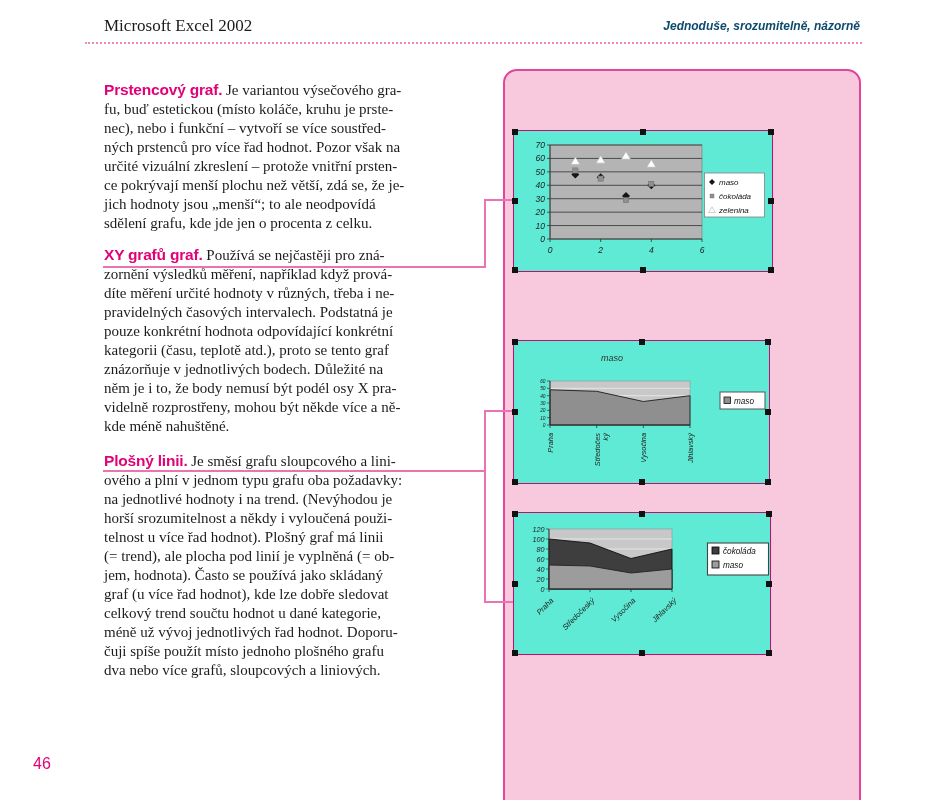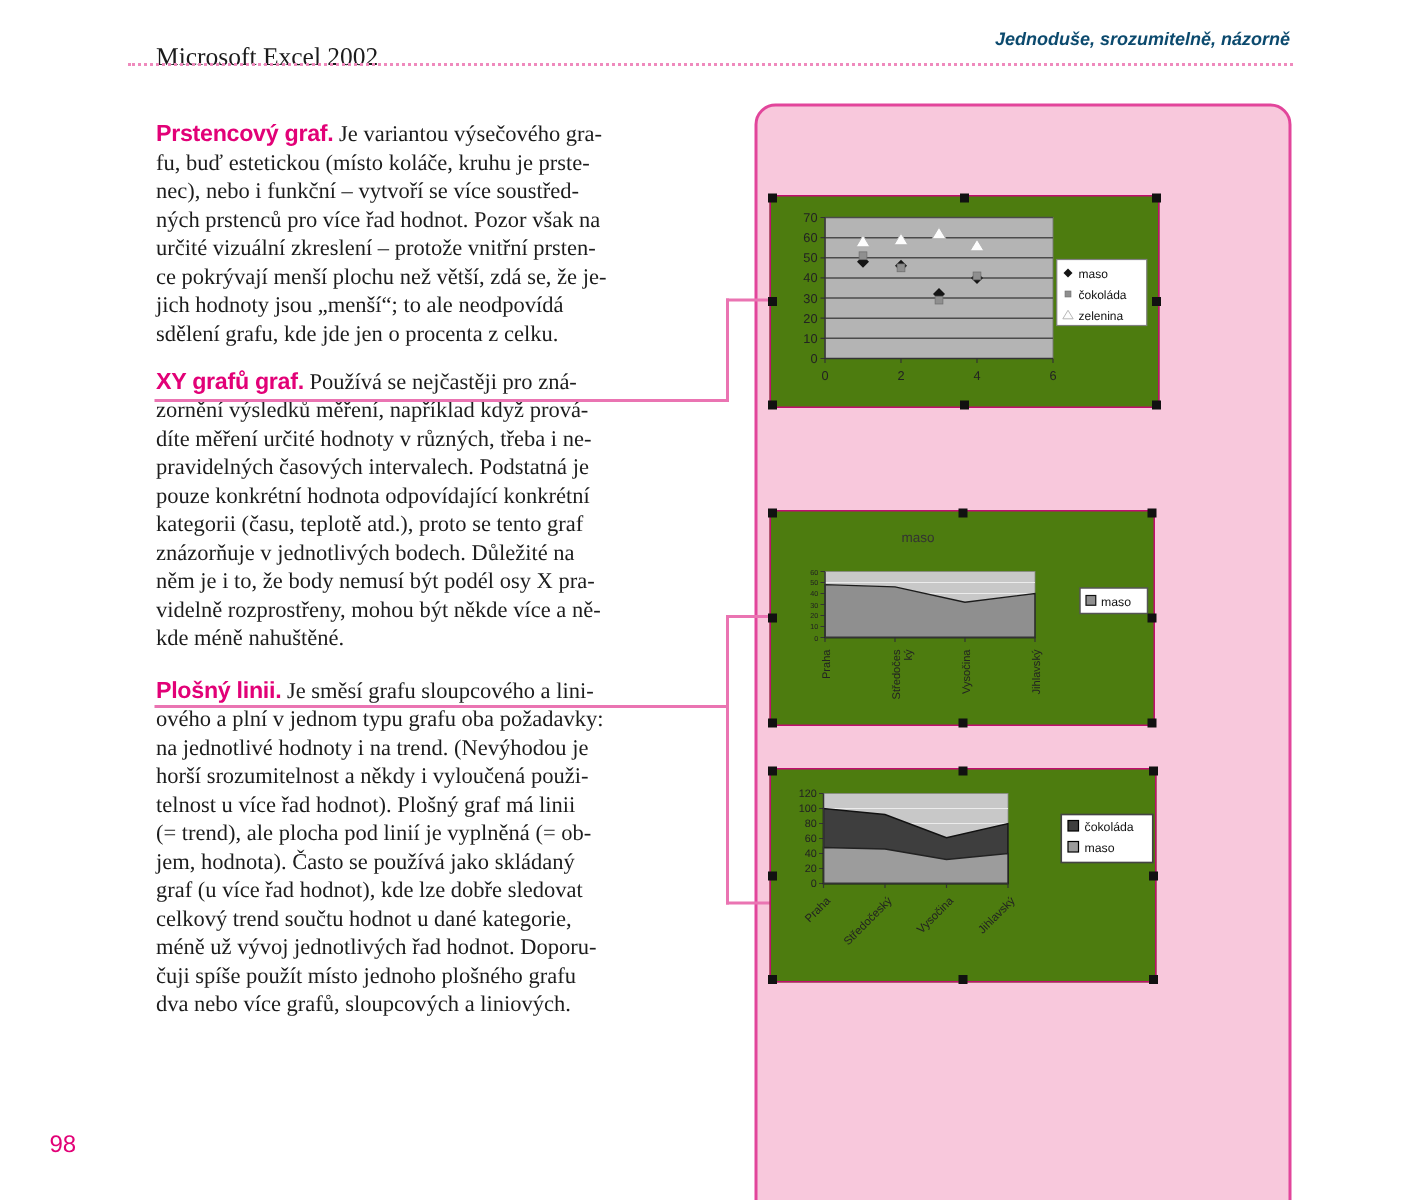--- a/index.html
+++ b/index.html
@@ -2,21 +2,21 @@
 <html><head>
 <meta charset="utf-8">
 <style>
   html,body{margin:0;padding:0;}
   body{
     width:948px;height:800px;position:relative;overflow:hidden;
     background:#ffffff;font-family:"Liberation Serif", serif;
   }
   
   .hdr-left{
-    position:absolute;left:104px;top:28px;
+    position:absolute;left:104px;top:16px;
     font-family:"Liberation Serif", serif;font-size:17px;color:#1b1b1b;
   }
   .hdr-right{
     position:absolute;right:88px;top:19px;
     font-family:"Liberation Sans", sans-serif;font-style:italic;font-weight:bold;
     font-size:12px;color:#0c4a6e;
   }
   .hdr-rule{
     position:absolute;left:85px;top:42px;width:777px;height:0;
     border-bottom:2px dotted #ef8abd;
@@ -38,21 +38,21 @@
   
   .panel{
     position:absolute;left:503px;top:69px;width:354px;height:780px;
     background:#f8c8dc;border:2px solid #e2459b;border-radius:14px;
     z-index:1;
   }
   
   .conn{position:absolute;background:#ea74b2;z-index:2;}
   
   .chart-box{
-    position:absolute;background:#4d7c0f;border:1.5px solid #c00d6e;z-index:3;
+    position:absolute;background:#5eead4;border:1.5px solid #c00d6e;z-index:3;font-style:italic;
   }
   .chart-canvas{position:absolute;left:0;top:0;right:0;bottom:0;}
   .h{
     position:absolute;width:6px;height:6px;background:#111;z-index:4;
   }
   .h.tl{left:-2px;top:-2px}   .h.tm{left:50%;margin-left:-3px;top:-2px}   .h.tr{right:-2px;top:-2px}
   .h.ml{left:-2px;top:50%;margin-top:-3px}                                .h.mr{right:-2px;top:50%;margin-top:-3px}
   .h.bl{left:-2px;bottom:-2px}.h.bm{left:50%;margin-left:-3px;bottom:-2px}.h.br{right:-2px;bottom:-2px}
 </style>
 </head>
@@ -97,21 +97,21 @@
 telnost u více řad hodnot). Plošný graf má linii
 (= trend), ale plocha pod linií je vyplněná (= ob-
 jem, hodnota). Často se používá jako skládaný
 graf (u více řad hodnot), kde lze dobře sledovat
 celkový trend součtu hodnot u dané kategorie,
 méně už vývoj jednotlivých řad hodnot. Doporu-
 čuji spíše použít místo jednoho plošného grafu
 dva nebo více grafů, sloupcových a liniových.</span>
 </div>
 
-<div class="pagenum">98</div>
+<div class="pagenum">46</div>
 
 <div class="panel"></div>
 
 <div class="conn" style="left:103px;top:266px;width:381px;height:1.5px"></div>
 <div class="conn" style="left:484px;top:199px;width:1.5px;height:69px"></div>
 <div class="conn" style="left:484px;top:199px;width:30px;height:1.5px"></div>
 
 <div class="conn" style="left:103px;top:470px;width:381px;height:1.5px"></div>
 <div class="conn" style="left:484px;top:410px;width:1.5px;height:193px"></div>
 <div class="conn" style="left:484px;top:410px;width:30px;height:1.5px"></div>

